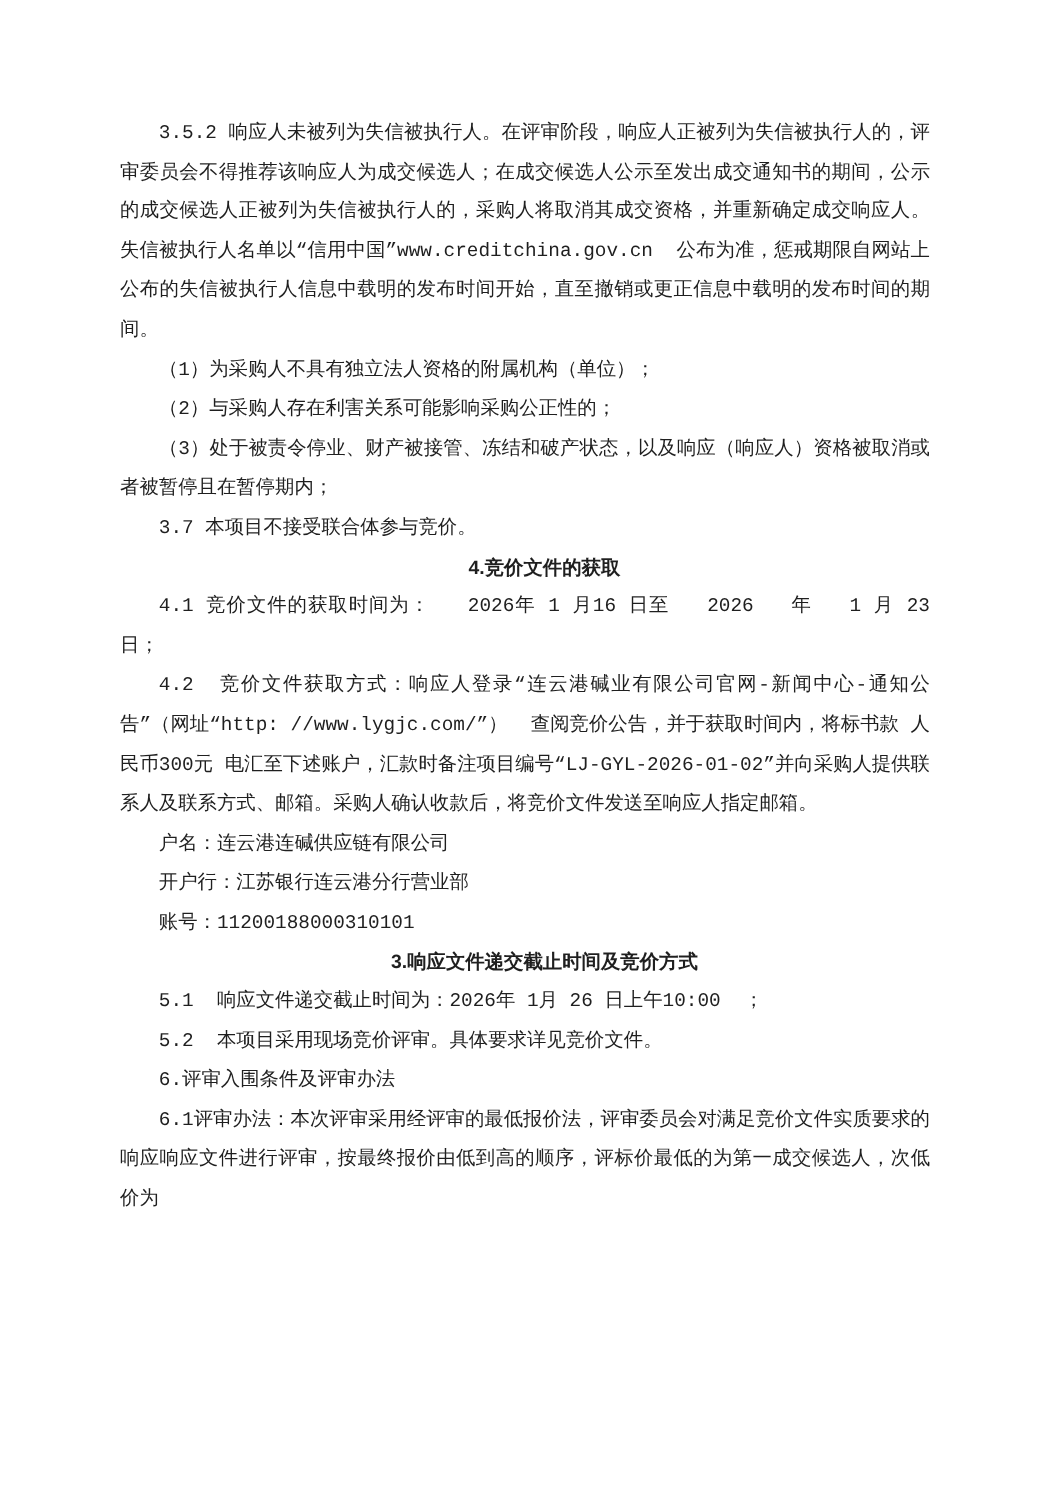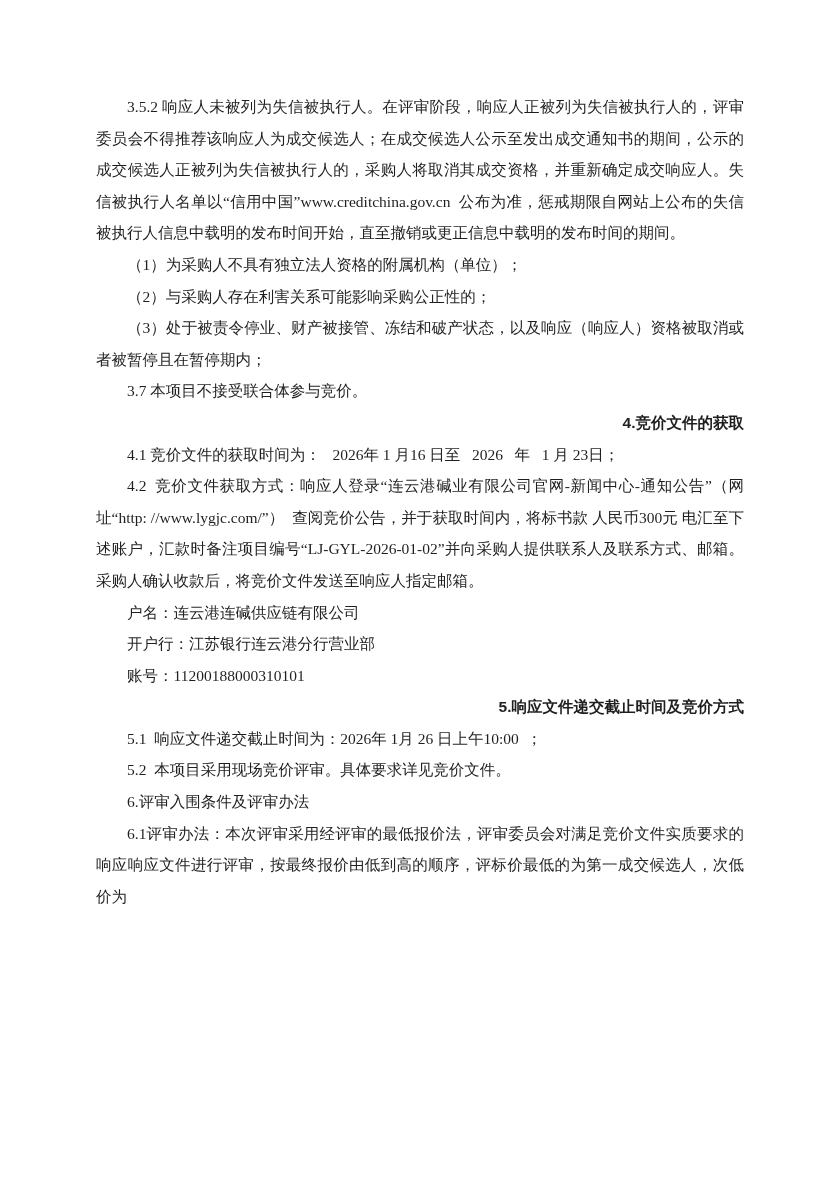--- a/index.html
+++ b/index.html
@@ -17,48 +17,48 @@
   .doc-content {
     position: absolute;
     left: 96px;
     top: 91px;
     width: 648px;
     color: #1f1f1f;
   }
   .doc-content p {
     margin: 0;
     padding: 0;
-    font-family: Liberation Serif, serif;
+    font-family: Liberation Mono, monospace;
     font-size: 15.5px;
     line-height: 31.6px;
     text-align: justify;
     text-indent: 2em;
     white-space: pre-wrap;
   }
   .doc-content p.heading {
     font-family: "Liberation Sans", "DejaVu Sans", sans-serif;
     font-weight: 700;
-    text-align: right;
+    text-align: center;
   }
 </style>
 </head>
 <body>
 
 <div class="page">
   <div class="doc-content">
     <p class="body">3.5.2 响应人未被列为失信被执行人。在评审阶段，响应人正被列为失信被执行人的，评审委员会不得推荐该响应人为成交候选人；在成交候选人公示至发出成交通知书的期间，公示的成交候选人正被列为失信被执行人的，采购人将取消其成交资格，并重新确定成交响应人。失信被执行人名单以“信用中国”www.creditchina.gov.cn  公布为准，惩戒期限自网站上公布的失信被执行人信息中载明的发布时间开始，直至撤销或更正信息中载明的发布时间的期间。</p>
     <p class="body">（1）为采购人不具有独立法人资格的附属机构（单位）；</p>
     <p class="body">（2）与采购人存在利害关系可能影响采购公正性的；</p>
     <p class="body">（3）处于被责令停业、财产被接管、冻结和破产状态，以及响应（响应人）资格被取消或者被暂停且在暂停期内；</p>
     <p class="body">3.7 本项目不接受联合体参与竞价。</p>
     <p class="heading">4.竞价文件的获取</p>
     <p class="body">4.1 竞价文件的获取时间为：   2026年 1 月16 日至   2026   年   1 月 23日；</p>
     <p class="body">4.2  竞价文件获取方式：响应人登录“连云港碱业有限公司官网-新闻中心-通知公告”（网址“http: //www.lygjc.com/”）  查阅竞价公告，并于获取时间内，将标书款 人民币300元 电汇至下述账户，汇款时备注项目编号“LJ-GYL-2026-01-02”并向采购人提供联系人及联系方式、邮箱。采购人确认收款后，将竞价文件发送至响应人指定邮箱。</p>
     <p class="body">户名：连云港连碱供应链有限公司</p>
     <p class="body">开户行：江苏银行连云港分行营业部</p>
     <p class="body">账号：11200188000310101</p>
-    <p class="heading">5.响应文件递交截止时间及竞价方式</p>
+    <p class="heading">3.响应文件递交截止时间及竞价方式</p>
     <p class="body">5.1  响应文件递交截止时间为：2026年 1月 26 日上午10:00  ；</p>
     <p class="body">5.2  本项目采用现场竞价评审。具体要求详见竞价文件。</p>
     <p class="body">6.评审入围条件及评审办法</p>
     <p class="body">6.1评审办法：本次评审采用经评审的最低报价法，评审委员会对满足竞价文件实质要求的响应响应文件进行评审，按最终报价由低到高的顺序，评标价最低的为第一成交候选人，次低价为</p>
   </div>
 </div>
 
 </body></html>

